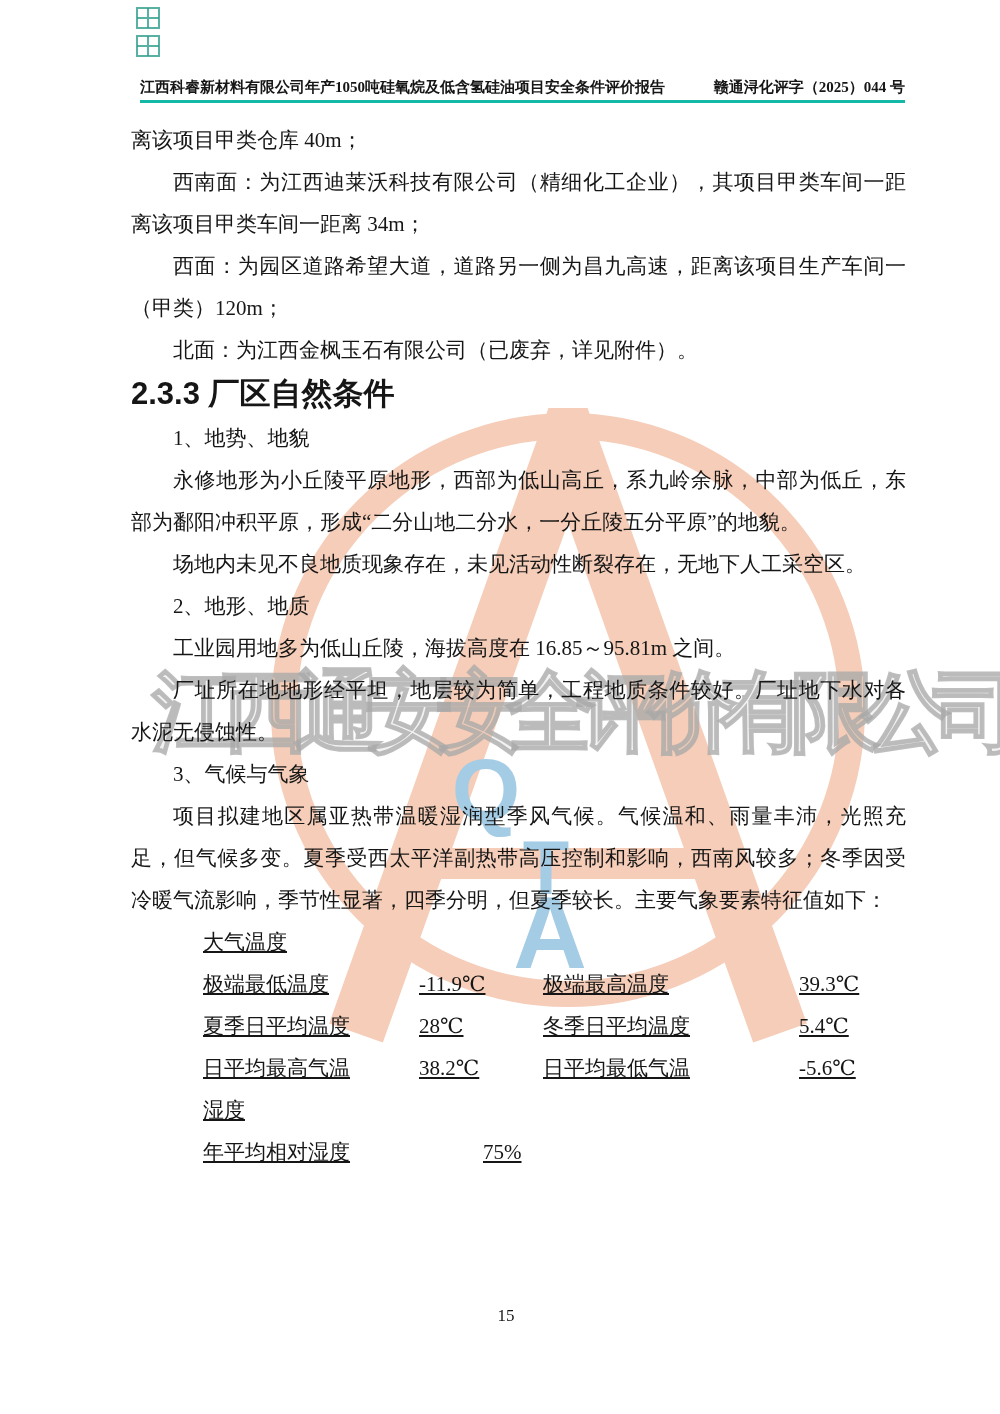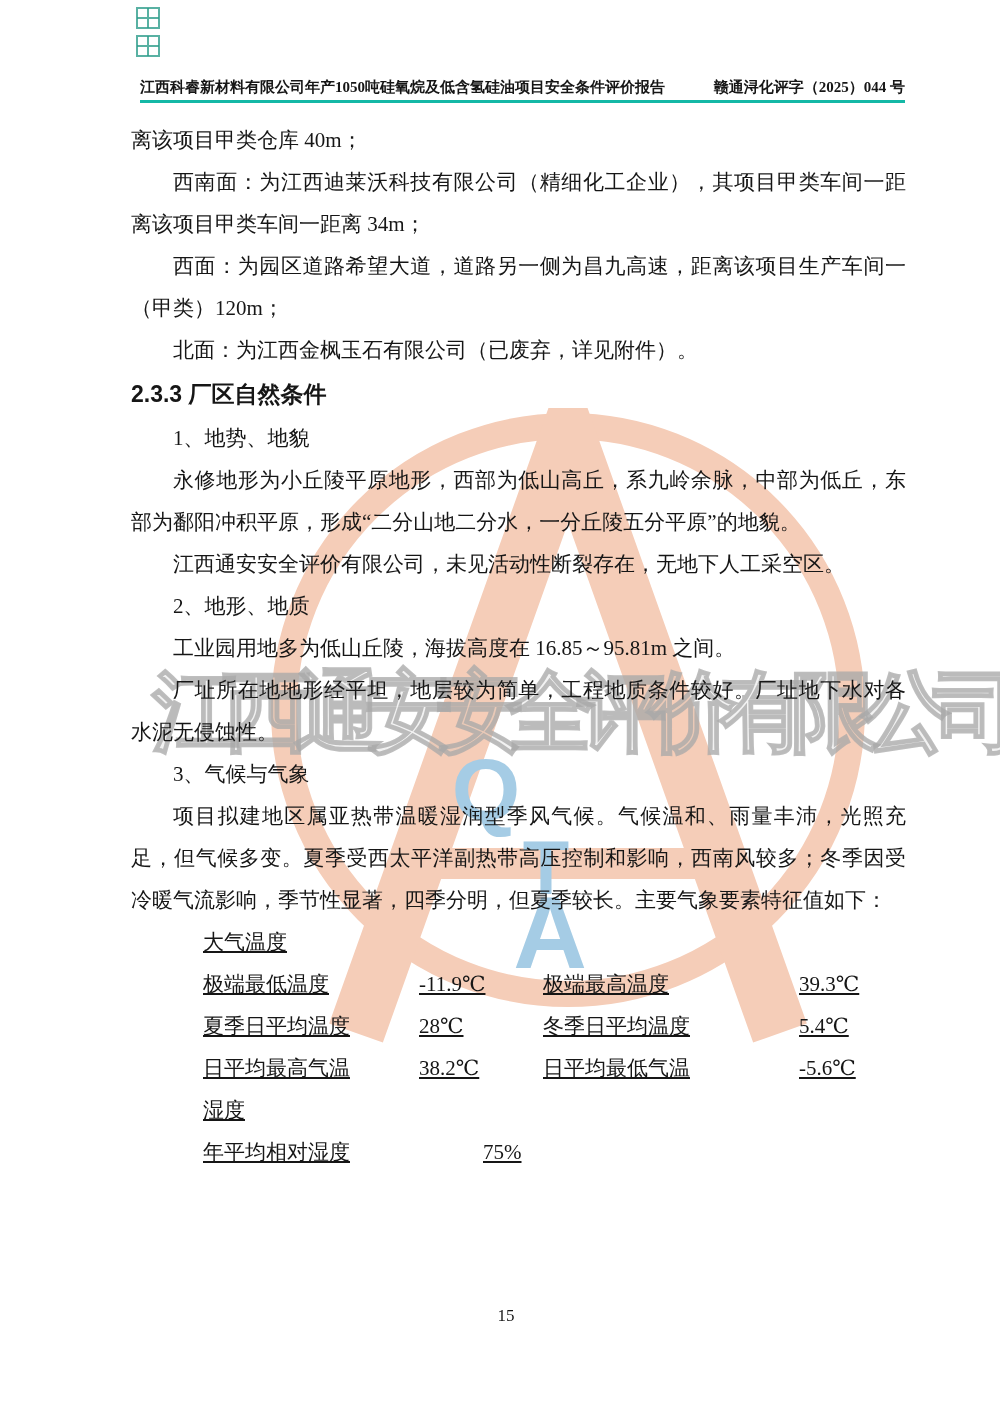--- a/index.html
+++ b/index.html
@@ -52,21 +52,21 @@
     position:relative;z-index:2;
     margin:16px 94px 0 131px;
     font-size:21px;line-height:42px;
     text-align:justify;
   }
   .doc p{margin:0;}
   .indent{text-indent:2em;}
   .noindent{text-indent:0;}
   h2.sec{
     font-family:"Liberation Sans","DejaVu Sans",sans-serif;
-    font-size:23px;font-weight:bold;line-height:46px;
+    font-size:31px;font-weight:bold;line-height:46px;
     text-align:left;
   }
   
   .wblock{margin-left:72px;text-decoration:underline;}
   .wrow{display:grid;grid-template-columns:216px 124px 256px 1fr;line-height:42px;}
   .hrow{display:grid;grid-template-columns:260px 1fr;line-height:42px;gap:20px;}
   .page-number{
     position:absolute;bottom:88px;left:12px;right:0;
     text-align:center;font-size:17px;z-index:2;
   }
@@ -102,21 +102,21 @@
   <main class="doc">
     <p class="noindent">离该项目甲类仓库 40m；</p>
     <p class="indent">西南面：为江西迪莱沃科技有限公司（精细化工企业），其项目甲类车间一距离该项目甲类车间一距离 34m；</p>
     <p class="indent">西面：为园区道路希望大道，道路另一侧为昌九高速，距离该项目生产车间一（甲类）120m；</p>
     <p class="indent">北面：为江西金枫玉石有限公司（已废弃，详见附件）。</p>
 
     <h2 class="sec">2.3.3 厂区自然条件</h2>
 
     <p class="indent">1、地势、地貌</p>
     <p class="indent">永修地形为小丘陵平原地形，西部为低山高丘，系九岭余脉，中部为低丘，东部为鄱阳冲积平原，形成“二分山地二分水，一分丘陵五分平原”的地貌。</p>
-    <p class="indent">江西通安安全评价有限公司，未见活动性断裂存在，无地下人工采空区。</p>
+    <p class="indent">场地内未见不良地质现象存在，未见活动性断裂存在，无地下人工采空区。</p>
     <p class="indent">2、地形、地质</p>
     <p class="indent">工业园用地多为低山丘陵，海拔高度在 16.85～95.81m 之间。</p>
     <p class="indent">厂址所在地地形经平坦，地层较为简单，工程地质条件较好。厂址地下水对各水泥无侵蚀性。</p>
     <p class="indent">3、气候与气象</p>
     <p class="indent">项目拟建地区属亚热带温暖湿润型季风气候。气候温和、雨量丰沛，光照充足，但气候多变。夏季受西太平洋副热带高压控制和影响，西南风较多；冬季因受冷暖气流影响，季节性显著，四季分明，但夏季较长。主要气象要素特征值如下：</p>
 
     <section class="wblock">
       <p>大气温度</p>
 
       <div class="wrow">

